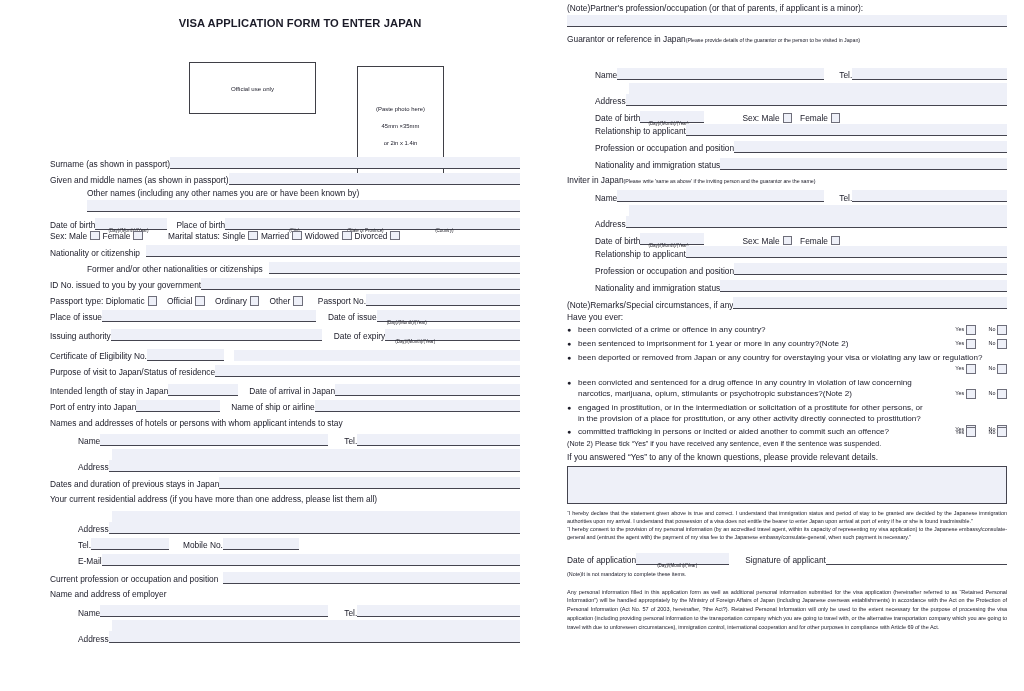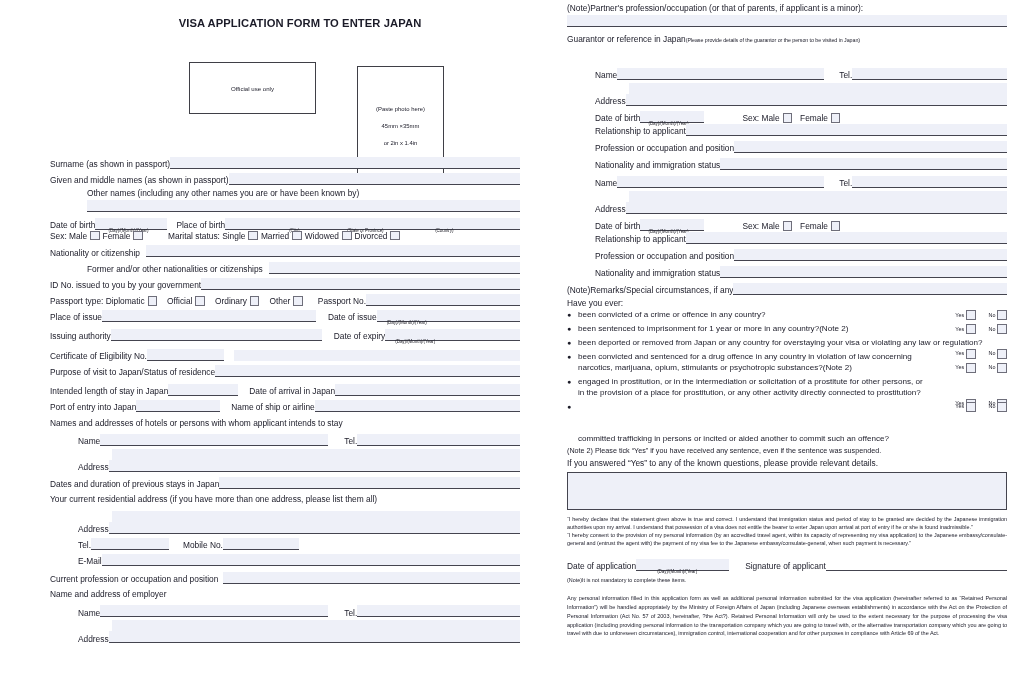--- a/index.html
+++ b/index.html
@@ -459,20 +459,24 @@
     <div class="row indent2" style="margin-bottom:5px;">
       <span class="lbl">Profession or occupation and position</span>
       <span class="fld grow"></span>
     </div>
 
     <div class="row indent2" style="margin-bottom:6px;">
       <span class="lbl">Nationality and immigration status</span>
       <span class="fld grow"></span>
     </div>
 
+    <div class="row" style="margin-bottom:6px;">
+      <span class="lbl">Inviter in Japan</span>
+      <span class="lbl small-note">(Please write 'same as above' if the inviting person and the guarantor are the same)</span>
+    </div>
 
     <div class="row indent2" style="margin-bottom:3px;">
       <span class="lbl">Name</span>
       <span class="fld" style="width:207px;"></span>
       <span class="spacer" style="width:15px;"></span>
       <span class="lbl">Tel.</span>
       <span class="fld grow"></span>
     </div>
     <div class="row indent2" style="margin-bottom:0;">
       <span class="spacer" style="width:34px;"></span>
@@ -537,21 +541,21 @@
       <span class="q-text" style="padding-right:110px;">been sentenced to imprisonment for 1 year or more in any country?(Note 2)</span>
       <span class="yesno" style="top:0;">
         <span>Yes</span>
           <span class="cb"></span>
         <span class="gap"></span>
         <span>No</span>
           <span class="cb"></span>
       </span>
     </div>
 
-    <div class="q-line" style="margin-bottom:3px;justify-content:center;">
+    <div class="q-line" style="margin-bottom:14px;justify-content:center;">
       <span class="bullet">●</span>
       <span class="q-text" style="padding-right:8px;">been deported or removed from Japan or any country for overstaying your visa or violating any law or regulation?</span>
       <span class="yesno" style="top:11px;">
         <span>Yes</span>
           <span class="cb"></span>
         <span class="gap"></span>
         <span>No</span>
           <span class="cb"></span>
       </span>
     </div>
@@ -575,21 +579,21 @@
         <span>Yes</span>
           <span class="cb"></span>
         <span class="gap"></span>
         <span>No</span>
           <span class="cb"></span>
       </span>
     </div>
 
     <div class="q-line" style="margin-bottom:2px;">
       <span class="bullet">●</span>
-      <span class="q-text" style="padding-right:56px;margin-top:32px;">committed trafficking in persons or incited or aided another to commit such an offence?</span>
+      <span class="q-text" style="padding-right:56px;">committed trafficking in persons or incited or aided another to commit such an offence?</span>
       <span class="yesno" style="top:0;">
         <span>Yes</span>
           <span class="cb"></span>
         <span class="gap"></span>
         <span>No</span>
           <span class="cb"></span>
       </span>
     </div>
 
     <div class="row" style="font-size:7.2px;margin-bottom:5px;">

